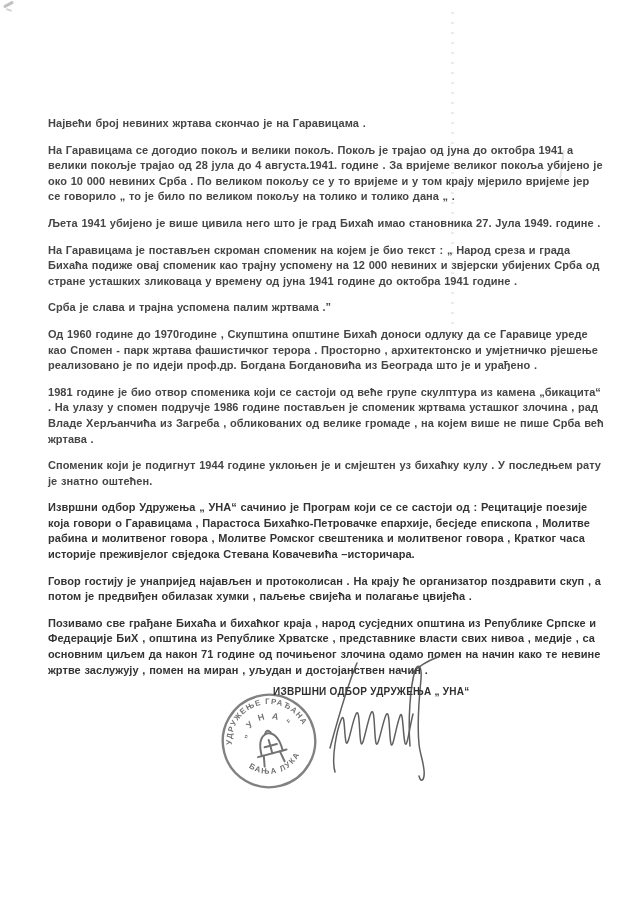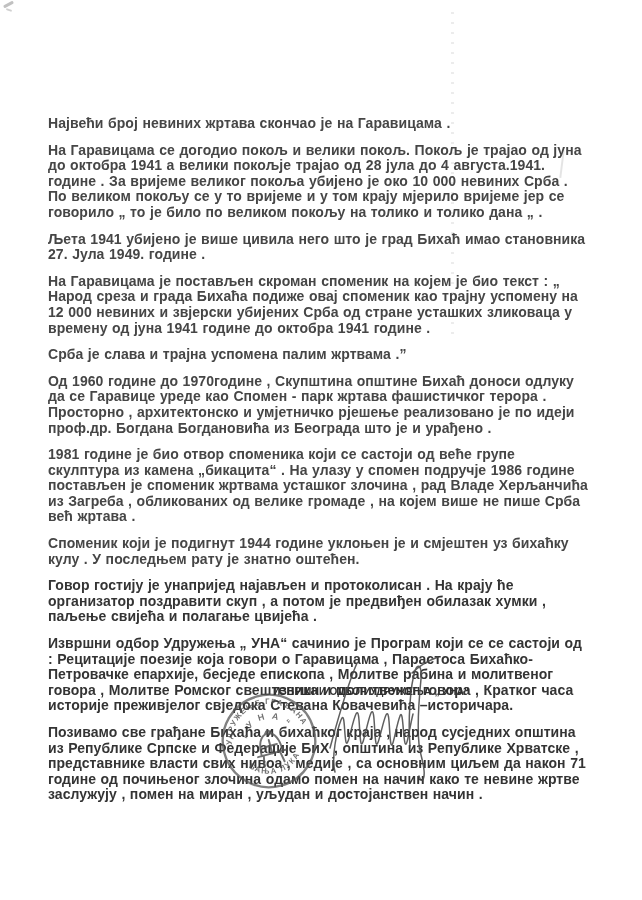--- a/index.html
+++ b/index.html
@@ -11,26 +11,26 @@
     overflow:hidden;
     font-family:"Liberation Sans", sans-serif;
   }
   .doc-text {
     position:absolute;
     left:48px; top:116px;
     width:556px;
     color:#454545;
   }
   .doc-text p {
-    font-size:14px;
+    font-size:11px;
     line-height:15.6px;
     font-weight:700;
     letter-spacing:0.05px;
     word-spacing:0.6px;
-    margin:0 16px 11px 0;
+    margin:0 0 11px 0;
     color:#464646;
   }
   .doc-text p.darker { color:#343434; }
   
   .sig-label {
     position:absolute;
     left:273px; top:686px;
     font-size:10px;
     font-weight:700;
     letter-spacing:0.25px;
@@ -99,22 +99,22 @@
 
   <div class="doc-text">
     <p>Највећи број невиних жртава скончао је на Гаравицама .</p>
     <p>На Гаравицама се догодио покољ и велики покољ. Покољ је трајао од јуна до октобра 1941 а велики покољје трајао од 28 јула до 4 августа.1941. године . За вријеме великог покоља убијено је око 10 000 невиних Срба . По великом покољу се у то вријеме и у том крају мјерило вријеме јер се говорило „ то је било по великом покољу на толико и толико дана „ .</p>
     <p>Љета 1941 убијено је више цивила него што је град Бихаћ имао становника 27. Јула 1949. године .</p>
     <p>На Гаравицама је постављен скроман споменик на којем је био текст : „ Народ среза и града Бихаћа подиже овај споменик као трајну успомену на 12 000 невиних и звјерски убијених Срба од стране усташких зликоваца у времену од јуна 1941 године до октобра 1941 године .</p>
     <p>Срба је слава и трајна успомена палим жртвама .”</p>
     <p>Од 1960 године до 1970године , Скупштина општине Бихаћ доноси одлуку да се Гаравице уреде као Спомен - парк жртава фашистичког терора . Просторно , архитектонско и умјетничко рјешење реализовано је по идеји проф.др. Богдана Богдановића из Београда што је и урађено .</p>
     <p>1981 године је био отвор споменика који се састоји од веће групе скулптура из камена „бикацита“ . На улазу у спомен подручје 1986 године постављен је споменик жртвама усташког злочина , рад Владе Херљанчића из Загреба , обликованих од велике громаде , на којем више не пише Срба већ жртава .</p>
     <p>Споменик који је подигнут 1944 године уклоњен је и смјештен уз бихаћку кулу . У последњем рату је знатно оштећен.</p>
+    <p class="darker">Извршни одбор Удружења „ УНА“ сачинио је Програм који се се састоји од : Рецитације поезије која говори о Гаравицама , Парастоса Бихаћко-Петровачке епархије, бесједе епископа , Молитве рабина и молитвеног говора , Молитве Ромског свештеника и молитвеног говора , Кратког часа историје преживјелог свједока Стевана Ковачевића –историчара.</p>
     <p class="darker">Говор гостију је унапријед најављен и протоколисан . На крају ће организатор поздравити скуп , а потом је предвиђен обилазак хумки , паљење свијећа и полагање цвијећа .</p>
-    <p class="darker">Извршни одбор Удружења „ УНА“ сачинио је Програм који се се састоји од : Рецитације поезије која говори о Гаравицама , Парастоса Бихаћко-Петровачке епархије, бесједе епископа , Молитве рабина и молитвеног говора , Молитве Ромског свештеника и молитвеног говора , Кратког часа историје преживјелог свједока Стевана Ковачевића –историчара.</p>
     <p class="darker">Позивамо све грађане Бихаћа и бихаћког краја , народ сусједних општина из Републике Српске и Федерације БиХ , општина из Републике Хрватске , представнике власти свих нивоа , медије , са основним циљем да након 71 године од почињеног злочина одамо помен на начин како те невине жртве заслужују , помен на миран , уљудан и достојанствен начин .</p>
   </div>
 
   <div class="sig-label">ИЗВРШНИ ОДБОР  УДРУЖЕЊА „ УНА“</div>
 
   <svg class="stamp" width="118" height="118" viewBox="-60 -60 120 120" aria-hidden="true">
     <defs>
       <path id="arc-top" d="M -37 9 A 38 38 0 1 1 37 9" fill="none"></path>
       <path id="arc-una" d="M -24 7 A 24.5 24.5 0 1 1 24 7" fill="none"></path>
       <path id="arc-bottom" d="M -31 14 A 34.5 34.5 0 0 0 31 14" fill="none"></path>

